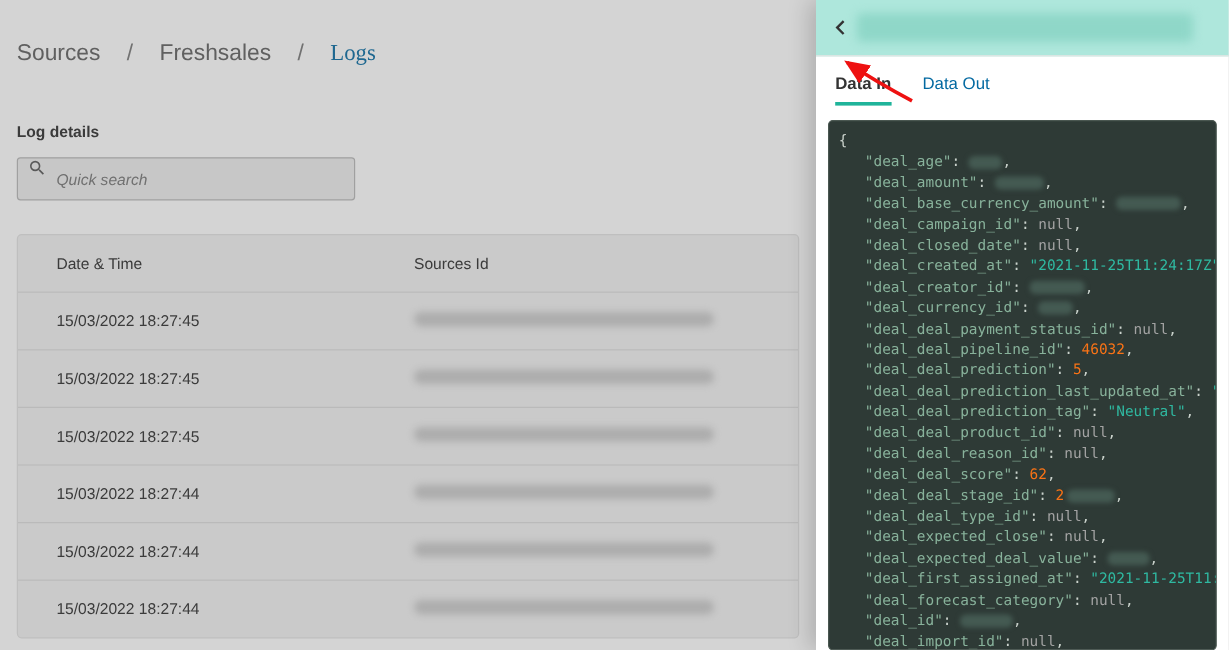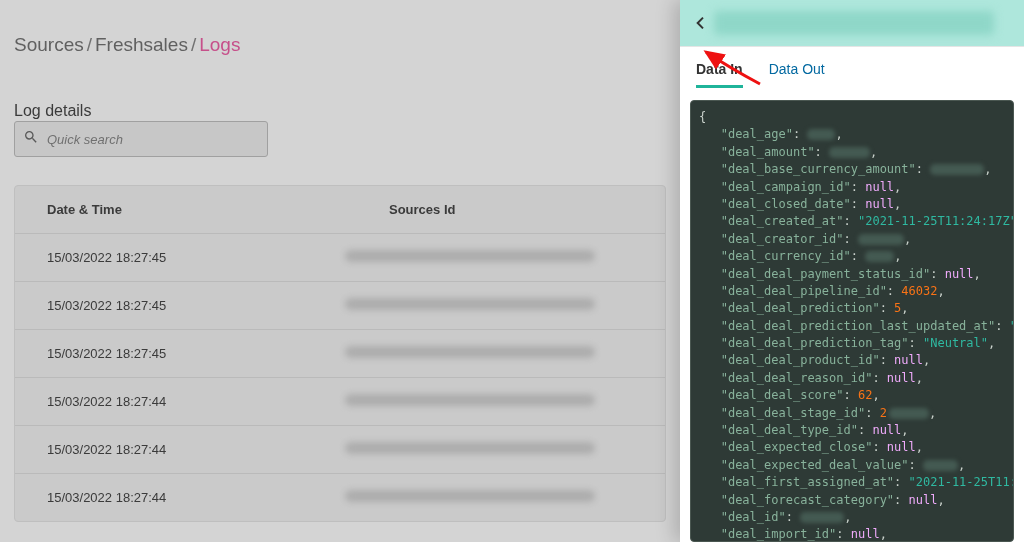--- a/index.html
+++ b/index.html
@@ -1,47 +1,47 @@
 <!DOCTYPE html>
 <html><head>
 <meta charset="utf-8">
 <style>
 html,body{margin:0;padding:0;font-family:-apple-system,Segoe UI,Helvetica,Arial,sans-serif;color:#2b2b2b;background:#fff;}
 .app{width:1024px;height:542px;position:relative;overflow:hidden;}
 .overlay{position:absolute;inset:0;background:rgba(100,100,100,0.28);pointer-events:none;}
 .main{position:absolute;left:0;top:0;width:680px;height:542px;padding:0 14px;box-sizing:border-box;}
-.breadcrumb{display:flex;align-items:center;gap:3px;font-size:19px;color:#5f5f5f;margin-top:34px;}
+.breadcrumb{display:flex;align-items:center;gap:22px;font-size:19px;color:#5f5f5f;margin-top:34px;}
 .breadcrumb .sep{color:#777;}
-.breadcrumb .current{color:#ec4899;}
-.section-title{font-size:16px;font-weight:400;margin-top:46px;margin-bottom:1px;}
-.search{display:flex;align-items:center;width:254px;height:36px;border:1px solid #b7b7b7;border-radius:3px;background:#eee;padding:0 8px;box-sizing:border-box;margin-bottom:28px;}
+.breadcrumb .current{color:#0369a1;font-family:Liberation Serif, serif;}
+.section-title{font-size:13px;font-weight:700;margin-top:46px;margin-bottom:14px;}
+.search{display:flex;width:282px;height:36px;border:1px solid #b7b7b7;border-radius:3px;background:#eee;padding:0 8px;box-sizing:border-box;margin-bottom:28px;}
 .search svg{width:16px;height:16px;fill:#555;margin-right:6px;}
 .search input{border:0;background:transparent;width:100%;font-size:13px;font-style:italic;color:#7a7a7a;outline:none;}
 .table{background:#f1f1f1;border-radius:4px;border:1px solid #e2e2e2;}
 .row{display:flex;align-items:center;height:47px;border-bottom:1px solid #dcdcdc;font-size:13px;}
 .row:last-child{border-bottom:none;}
-.thead{font-weight:700;font-size:13px;gap:44px;}
+.thead{font-weight:400;font-size:13px;}
 .c1{width:330px;padding-left:32px;box-sizing:border-box;}
 .c2{flex:1;}
 .blur-msg{display:inline-block;width:250px;height:12px;background:#c9c9c9;border-radius:6px;filter:blur(3px);}
 .panel{position:absolute;right:0;top:0;width:344px;height:542px;background:#fff;box-shadow:-6px 0 18px rgba(0,0,0,.18);display:flex;flex-direction:column;}
 .panel-head{display:flex;align-items:center;padding:10px 14px 10px 8px;background:#aee7dc;border-bottom:1px solid #e5e5e5;}
 .back{width:26px;height:26px;display:flex;align-items:center;justify-content:center;}
 .back svg{width:16px;height:16px;stroke:#333;stroke-width:3;fill:none;}
 .head-title{height:24px;width:280px;background:#8fd7c8;border-radius:4px;filter:blur(4px);}
 .tabs{display:flex;gap:26px;padding:14px 16px 0 16px;font-size:14px;}
 .tab{padding-bottom:8px;color:#0369a1;cursor:pointer;}
 .tab.active{color:#333;font-weight:600;border-bottom:3px solid #1fb49a;}
 .arrow{position:absolute;left:700px;top:48px;pointer-events:none;}
 .arrow svg{overflow:visible;}
 .code{margin:12px 10px 0 10px;flex:1;background:#2e3a36;border:1px solid #4a5751;border-radius:4px;color:#cbd3cd;font-family:Menlo,Consolas,monospace;font-size:12px;line-height:1.45;padding:8px 8px;overflow:hidden;white-space:nowrap;}
 .k{color:#88b29b;}
 .s{color:#2fb9a1;}
 .n{color:#f97316;}
-.nl{color:#f0abfc;}
+.nl{color:#a3a3a3;}
 .pill{display:inline-block;height:11px;background:#445a52;border-radius:5px;filter:blur(2px);vertical-align:middle;}
 </style>
 </head>
 <body>
 <div class="app">
 
 <div class="main">
   <div class="breadcrumb">
     <span>Sources</span>
     <span class="sep">/</span>

